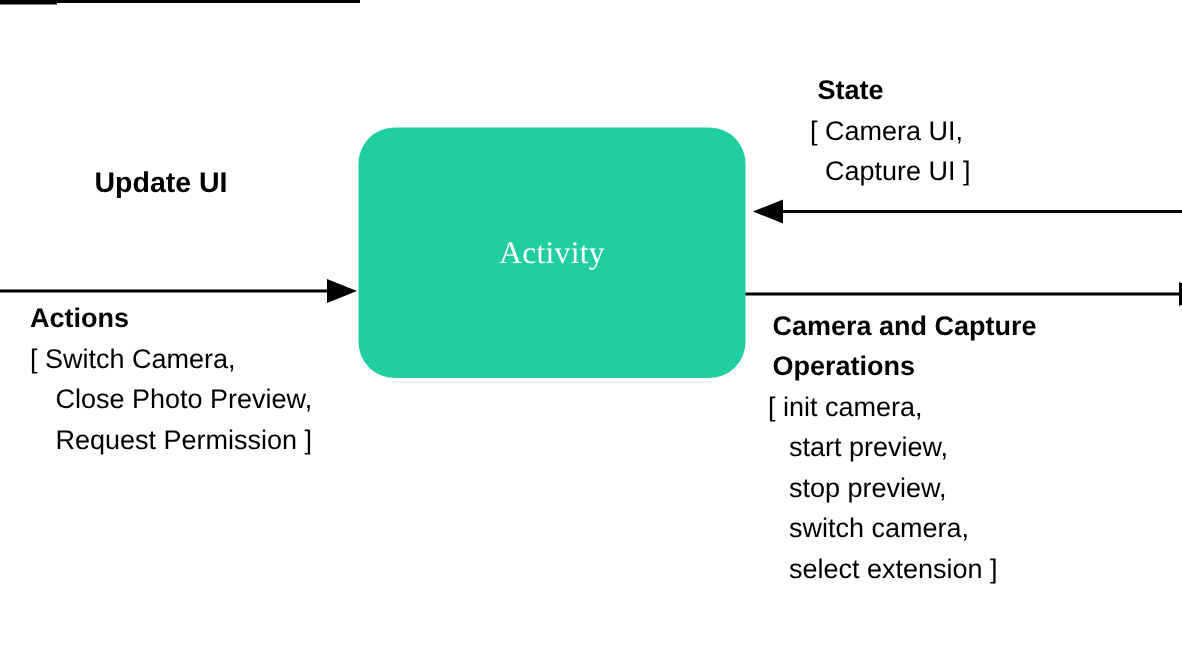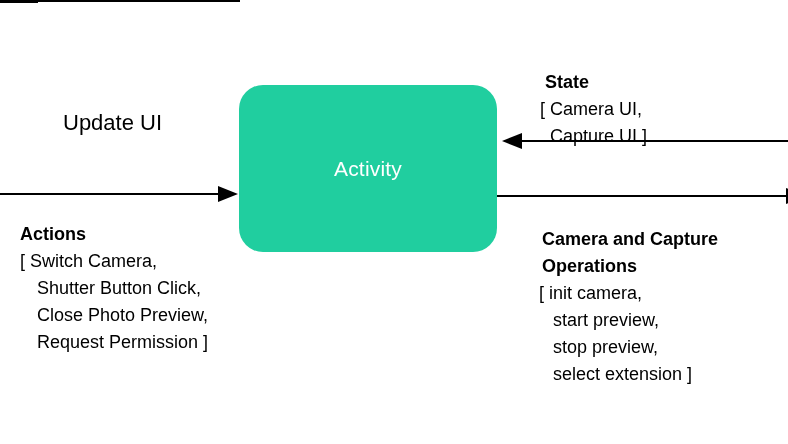--- a/index.html
+++ b/index.html
@@ -57,44 +57,45 @@
     border-radius: 24px;
     background: #20CE9F;
     display: flex;
     align-items: center;
     justify-content: center;
   }
   .node-label {
     color: #ffffff;
     font-size: 21px;
     letter-spacing: 0.2px;
+    font-family: Liberation Serif, serif;
   }
 
   .label-block {
     position: absolute;
     font-size: 18px;
     line-height: 27px;
     white-space: nowrap;
   }
-  .bold { font-weight: bold; margin-top: 22px; }
+  .bold { font-weight: bold; }
 
   .update-ui-label {
     left: 63px; top: 109px;
-    font-size: 22px;
-    font-weight: normal;
+    font-size: 19px;
+    font-weight: bold;
   }
 
   .actions-block { left: 20px; top: 199px; }
   .actions-block .indent { padding-left: 17px; }
 
   .state-block { left: 540px; top: 47px; }
   .state-block .title { margin-left: 5px; }
   .state-block .indent { padding-left: 10px; }
 
-  .ops-block { left: 539px; top: 204px; }
+  .ops-block { left: 512px; top: 204px; }
   .ops-block .title {
     margin-left: 3px;
     width: 195px;
     white-space: normal;
   }
   .ops-block .indent { padding-left: 14px; }
 </style>
 </head>
 <body>
 
@@ -120,26 +121,26 @@
 
   <div class="label-block state-block">
     <div class="title bold">State</div>
     <div>[ Camera UI,</div>
     <div class="indent">Capture UI ]</div>
   </div>
 
   <div class="label-block actions-block">
     <div class="title bold">Actions</div>
     <div>[ Switch Camera,</div>
-    <div class="indent">Shutter Button Click,</div>
     <div class="indent">Close Photo Preview,</div>
     <div class="indent">Request Permission ]</div>
   </div>
 
   <div class="label-block ops-block">
     <div class="title bold">Camera and Capture Operations</div>
     <div>[ init camera,</div>
     <div class="indent">start preview,</div>
     <div class="indent">stop preview,</div>
+    <div class="indent">switch camera,</div>
     <div class="indent">select extension ]</div>
   </div>
 
 </div>
 
 </body></html>

